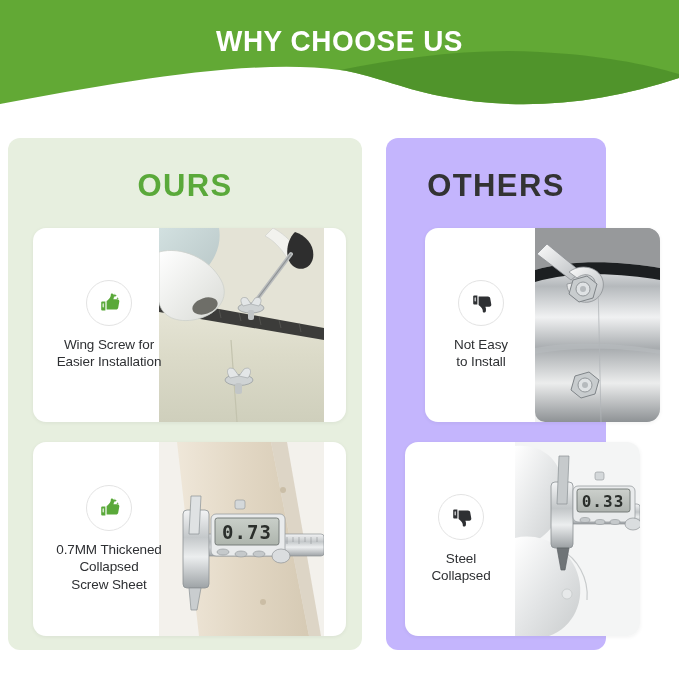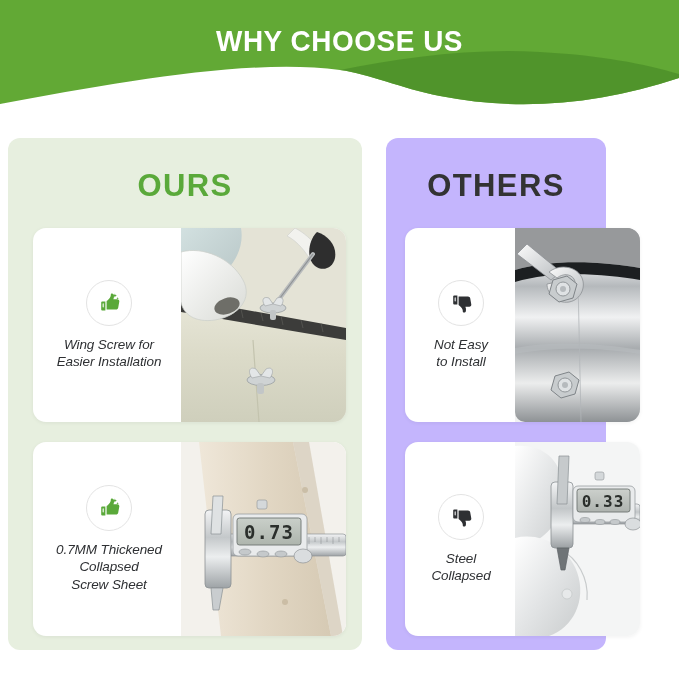--- a/index.html
+++ b/index.html
@@ -52,30 +52,29 @@
     position:absolute;
     background:#ffffff;
     border-radius:13px;
     overflow:hidden;
     box-shadow:0 1px 4px rgba(0,0,0,0.06);
   }
   .card-ours{left:25px;width:313px;height:194px;}
   .card-ours.c1{top:90px;}
   .card-ours.c2{top:304px;}
   .card-others{left:19px;width:235px;height:194px;}
-  .card-others.c1{top:90px;}
+  .card-others.c1{top:90px;margin-left:20px;}
   .card-others.c2{top:304px;}
 
   .card-left{
     position:absolute;left:0;top:0;height:100%;
     display:flex;flex-direction:column;
     align-items:center;justify-content:center;
     box-sizing:border-box;padding:0 6px;
     z-index:2;
-    font-style:italic;
   }
   .card-ours .card-left{width:152px;}
   .card-others .card-left{width:112px;}
 
   .icon-circle{
     width:44px;height:44px;border-radius:50%;
     border:1px solid #e3e3e3;
     display:flex;align-items:center;justify-content:center;
     margin-bottom:10px;
     background:#ffffff;
@@ -86,21 +85,21 @@
     line-height:1.28;
     font-size:13.5px;
     letter-spacing:-0.1px;
   }
   .card-others .card-label{font-size:13.5px;}
 
   .card-photo{
     position:absolute;right:0;top:0;height:100%;
     overflow:hidden;
   }
-  .card-ours .card-photo{width:165px;}
+  .card-ours .card-photo{width:187px;}
   .card-others .card-photo{width:125px;}
   .card-photo svg{display:block;}
 
   
   ::-webkit-scrollbar{display:none;}
 </style>
 </head>
 <body>
 
 <div class="banner">

